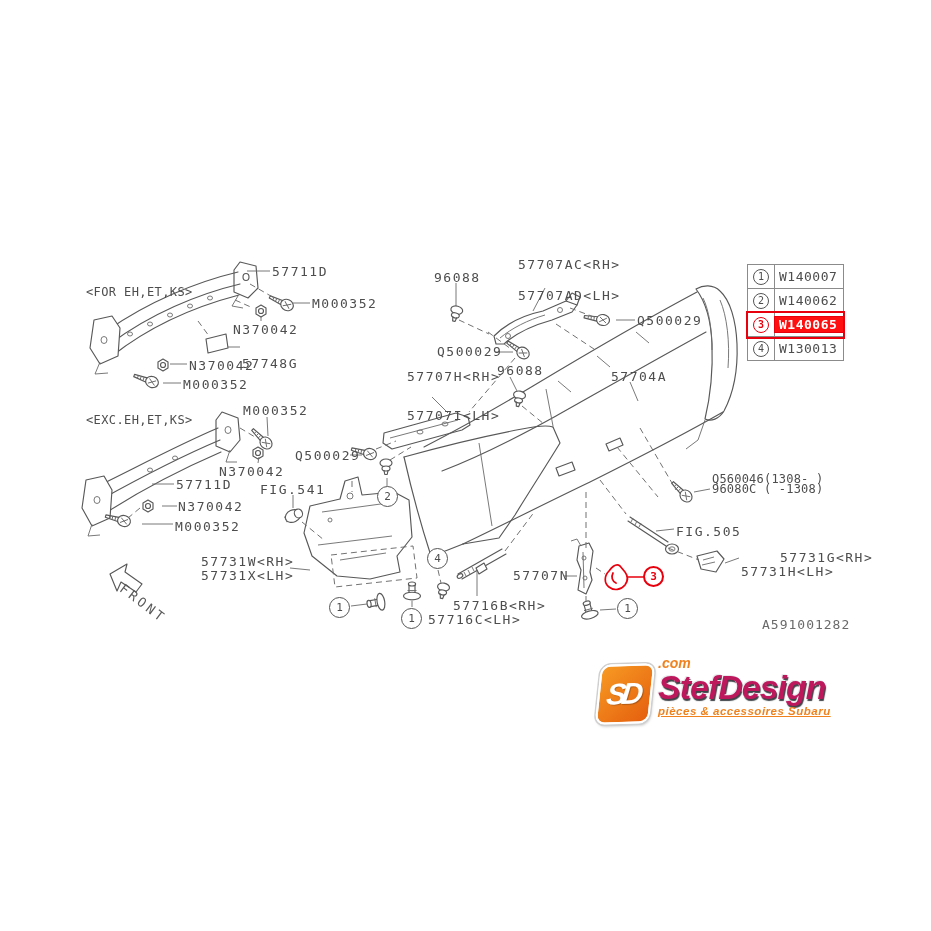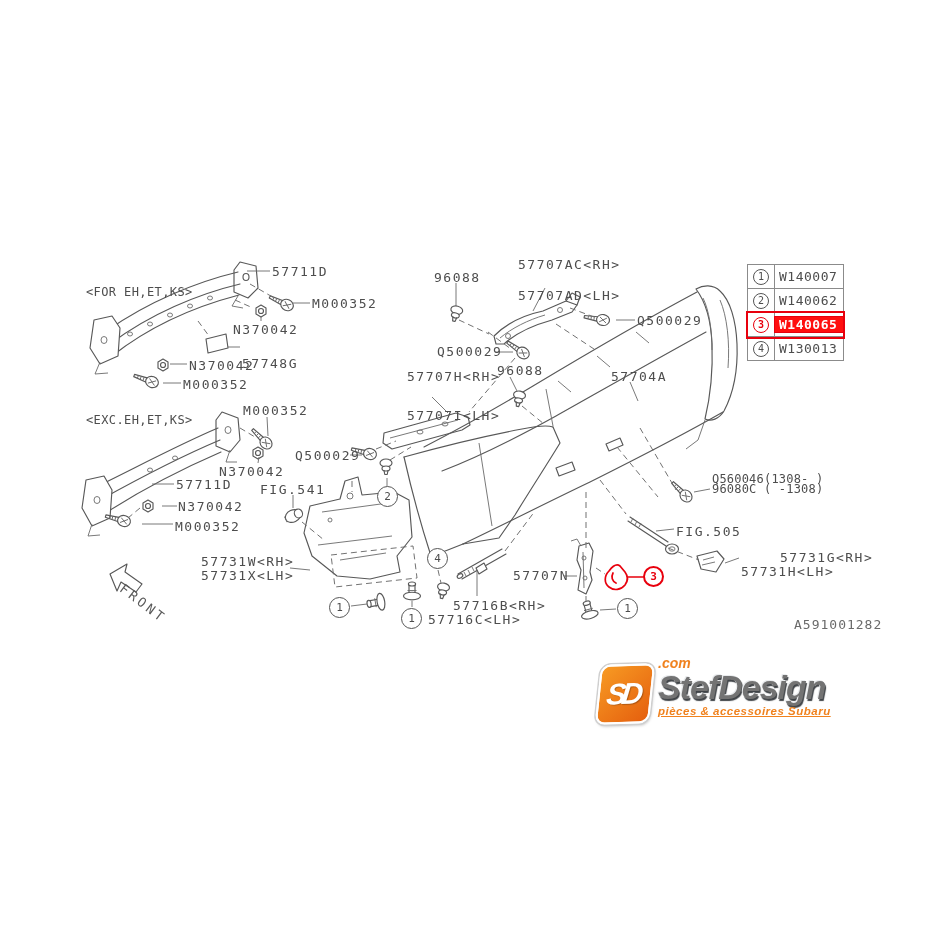--- a/index.html
+++ b/index.html
@@ -29,33 +29,33 @@
             font:10px "DejaVu Sans Mono",monospace;color:#4d4d4d;display:flex;align-items:center;justify-content:center;background:#fff;}
   .leg-code{width:64px;padding-left:4px;font:13px "DejaVu Sans Mono",monospace;letter-spacing:0.5px;color:#4d4d4d;}
   .leg-row.hl{box-shadow:0 0 0 2px #e8000d;z-index:2;}
   .leg-row.hl .leg-circ{border-color:#e8000d;color:#e8000d;font-weight:bold;}
   .leg-row.hl .leg-code{background:#ff0f0f;color:#fff;font-weight:bold;box-shadow:0 0 0 1px #e8000d;}
   
   #front-label{position:absolute;left:126px;top:581px;transform:rotate(37deg);transform-origin:left top;
                font:13px "DejaVu Sans Mono",monospace;letter-spacing:3px;color:#5a5a5a;}
   
   #doc-code{position:absolute;left:762px;top:617px;font:13px "DejaVu Sans Mono",monospace;
-            letter-spacing:1px;color:#6a6a6a;margin-left:32px;}
+            letter-spacing:1px;color:#6a6a6a;}
   
   #logo{position:absolute;left:596px;top:657px;width:285px;height:72px;}
   #logo-badge{position:absolute;left:2px;top:7px;width:50px;height:56px;border-radius:10px;
               background:linear-gradient(135deg,#f79a23,#e55f0e);border:2.5px solid #fff;
               box-shadow:0 0 0 1.5px #cfcfcf,1px 2px 3px rgba(0,0,0,.25);
               transform:skewX(-8deg) rotate(-2deg);display:flex;align-items:center;justify-content:center;}
   #logo-monogram{font:bold italic 30px "Liberation Sans",sans-serif;color:#fff;letter-spacing:-5px;
                  text-shadow:1px 1px 1px rgba(0,0,0,.25);padding-right:5px;}
   #logo-text{position:absolute;left:62px;top:0;width:218px;}
   #logo-tld{text-align:left;font:bold italic 14px "Liberation Sans",sans-serif;color:#f0821e;
             height:13px;line-height:13px;padding-right:6px;}
-  #logo-brand{font:bold italic 34px "Liberation Sans",sans-serif;color:#737373;line-height:34px;
+  #logo-brand{font:bold italic 34px "Liberation Sans",sans-serif;color:#be185d;line-height:34px;
               letter-spacing:-1px;
               text-shadow:-1px -1px 0 #e9ebed,1px 2px 1px #3f4347;}
   #logo-tagline{font:bold italic 11.5px "Liberation Sans",sans-serif;color:#f0821e;margin-top:1px;
                 letter-spacing:0.5px;text-decoration:underline;}
 </style>
 </head>
 <body>
 
 <div id="stage">
 

